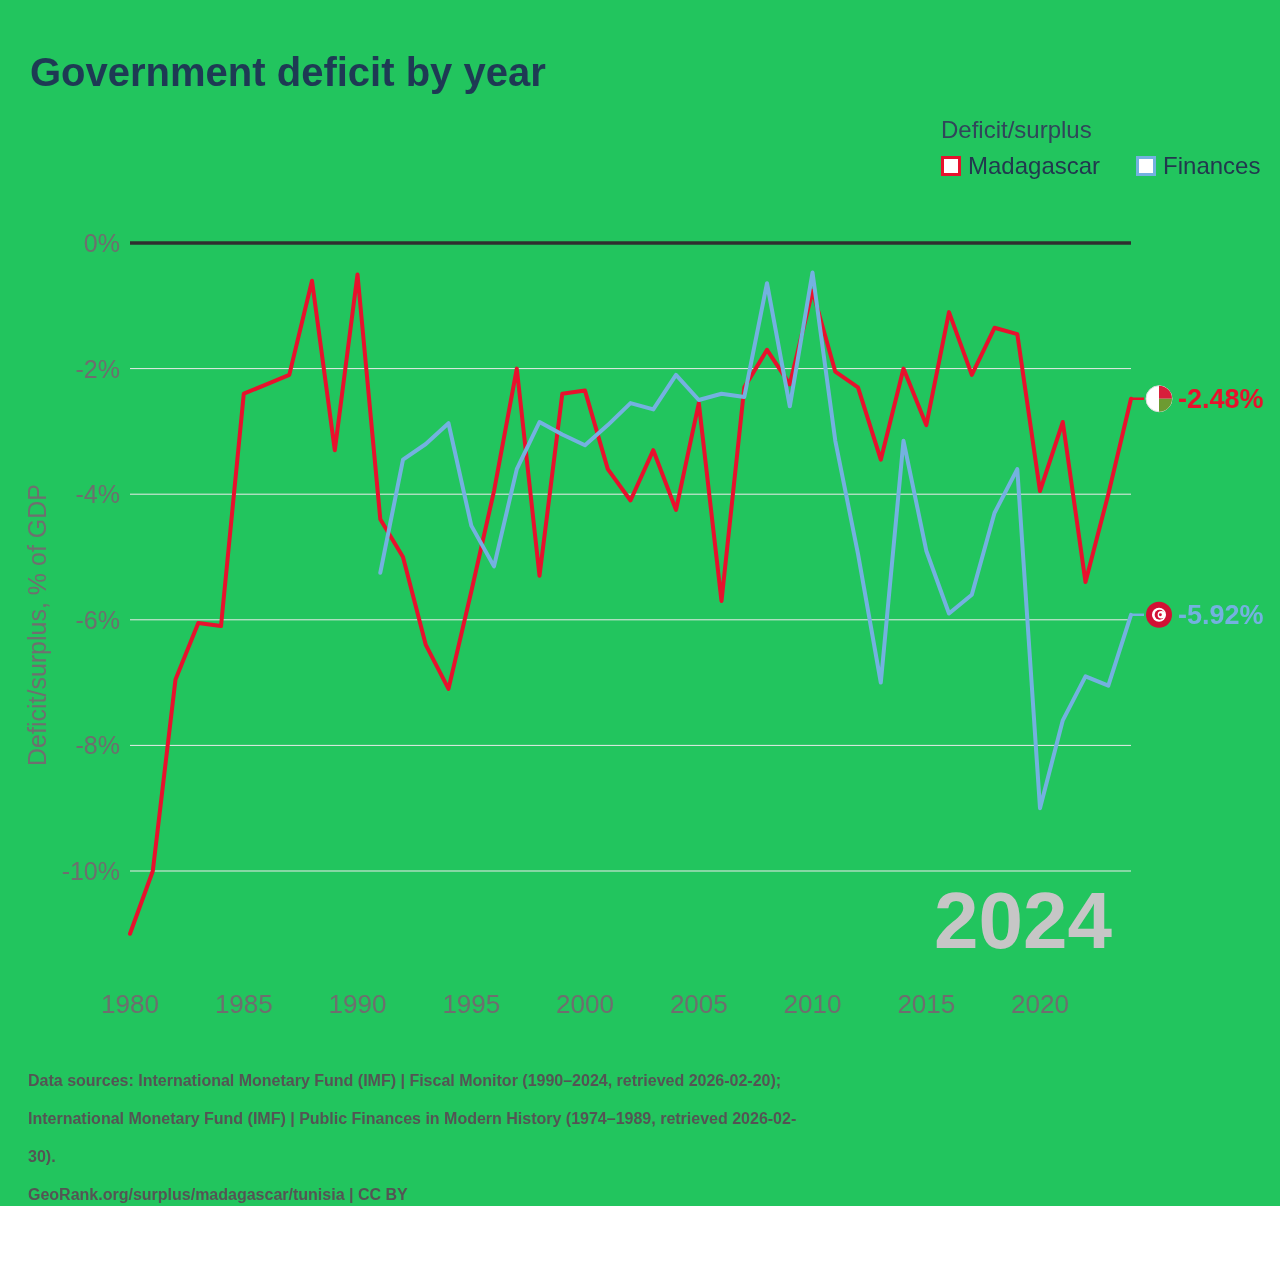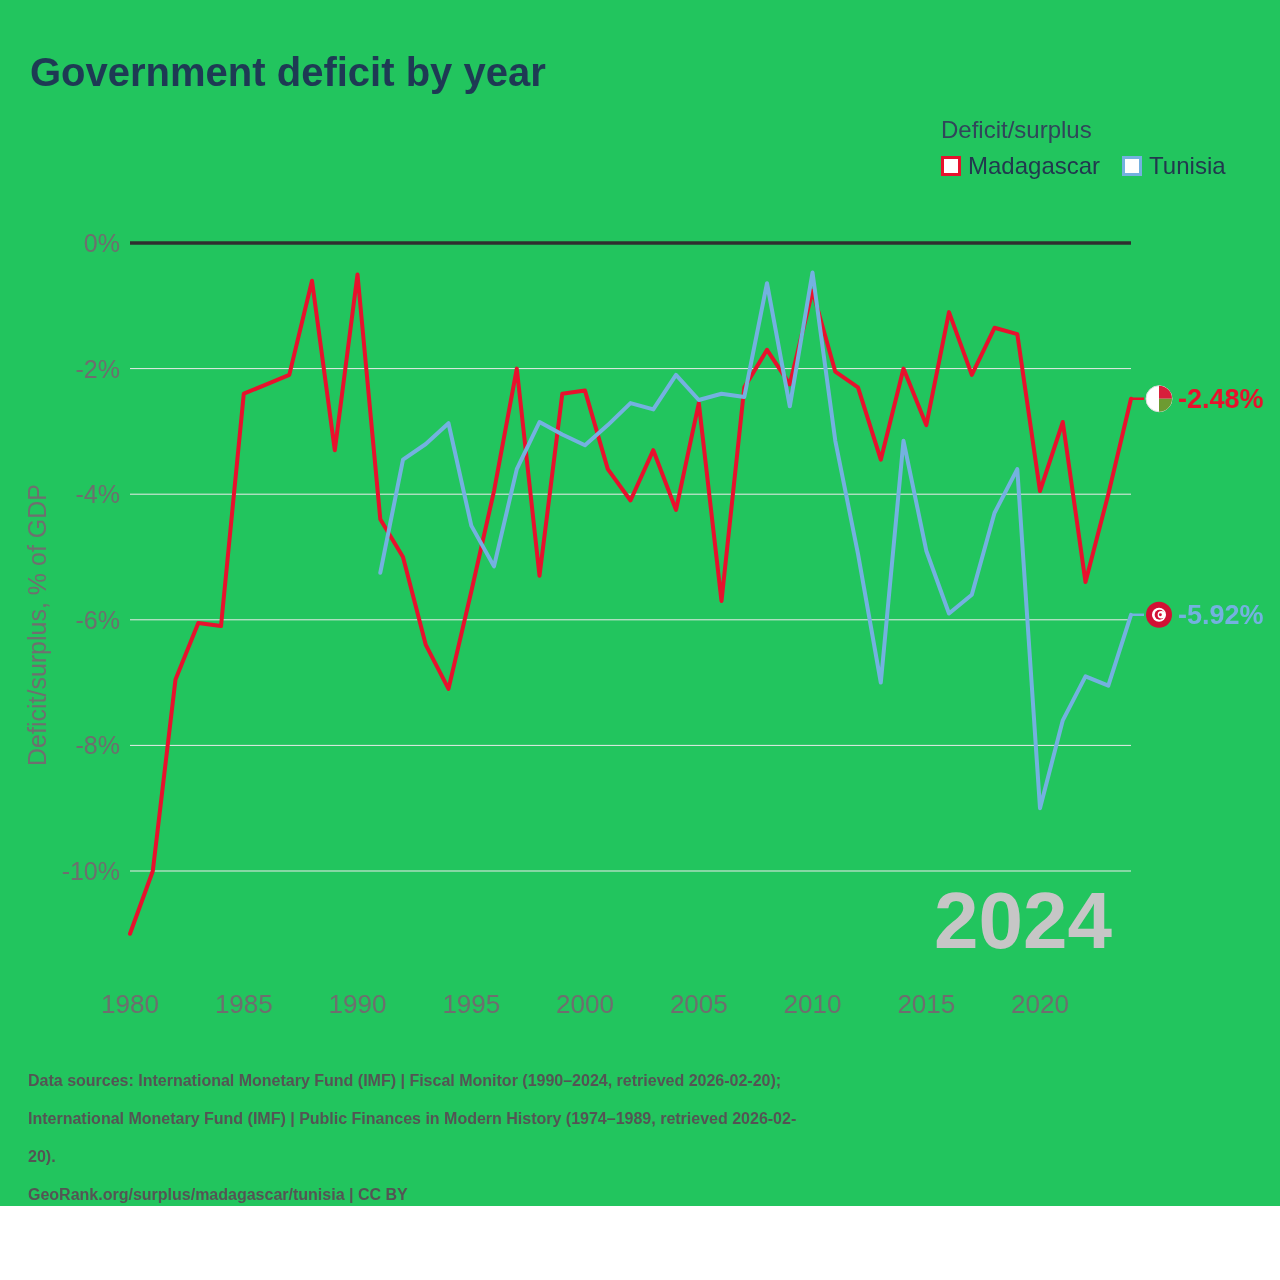--- a/index.html
+++ b/index.html
@@ -1,21 +1,21 @@
 <!DOCTYPE html>
 <html><head>
 <meta charset="utf-8">
 <style>
   html,body{margin:0;padding:0;background:#ffffff;}
   .page{position:relative;width:1280px;height:1206px;background:#22c55e;overflow:hidden;
         font-family:"Liberation Sans", sans-serif;}
   .chart-title{position:absolute;left:30px;top:50px;font-size:40px;font-weight:700;color:#1e3a54;}
   .legend{position:absolute;left:941px;top:116px;}
   .legend-title{font-size:24px;color:#31455a;margin-bottom:8px;}
-  .legend-row{display:flex;align-items:center;gap:22px;}
+  .legend-row{display:flex;align-items:center;gap:36px;}
   .legend-item{display:flex;align-items:center;gap:7px;cursor:pointer;}
   .legend-swatch{width:20px;height:20px;background:#fff;border:3px solid #ccc;box-sizing:border-box;}
   .legend-label{font-size:24px;color:#22384e;}
   svg.chart{position:absolute;left:0;top:0;}
   .footer{position:absolute;left:28px;top:1062px;font-size:16px;color:#545454;line-height:38px;font-weight:bold;}
 </style>
 </head>
 <body>
 
 <div class="page">
@@ -23,21 +23,21 @@
 
   <div class="legend">
     <div class="legend-title">Deficit/surplus</div>
     <div class="legend-row">
       <div class="legend-item">
         <span class="legend-swatch" style="border-color: rgb(232, 17, 45);"></span>
         <span class="legend-label">Madagascar</span>
       </div>
       <div class="legend-item">
         <span class="legend-swatch" style="border-color: rgb(116, 177, 224);"></span>
-        <span class="legend-label">Tunisia</span>
+        <span class="legend-label">Finances</span>
       </div>
     </div>
   </div>
 
   <svg id="chart" class="chart" width="1280" height="1280" viewBox="0 0 1280 1280">
       <line x1="130" x2="1131" y1="243.0" y2="243.0" stroke="#2f2f2f" stroke-width="3.5"></line>
       <text x="120" y="252" text-anchor="end" fill="#6e6e6e" font-size="25">0%</text>
       <line x1="130" x2="1131" y1="368.6" y2="368.6" stroke="#eaeaea" stroke-width="1"></line>
       <text x="120" y="377.6" text-anchor="end" fill="#6e6e6e" font-size="25">-2%</text>
       <line x1="130" x2="1131" y1="494.2" y2="494.2" stroke="#eaeaea" stroke-width="1"></line>
@@ -75,16 +75,16 @@
         <circle cx="1159.6" cy="614.776" r="4.94" fill="#d21034"></circle>
         <circle cx="1161.4" cy="614.776" r="3.7699999999999996" fill="#ffffff"></circle>
         <circle cx="1160.4" cy="614.776" r="1.43" fill="#d21034"></circle>
       </g>
       <text x="1178" y="623.776" fill="#74b1e0" font-size="27" font-weight="600">-5.92%</text>
     </svg>
 
   <div class="footer">
     <div>Data sources: International Monetary Fund (IMF) | Fiscal Monitor (1990–2024, retrieved 2026-02-20);</div>
     <div>International Monetary Fund (IMF) | Public Finances in Modern History (1974–1989, retrieved 2026-02-</div>
-    <div>20).</div>
+    <div>30).</div>
     <div>GeoRank.org/surplus/madagascar/tunisia | CC BY</div>
   </div>
 </div>
 
 </body></html>

